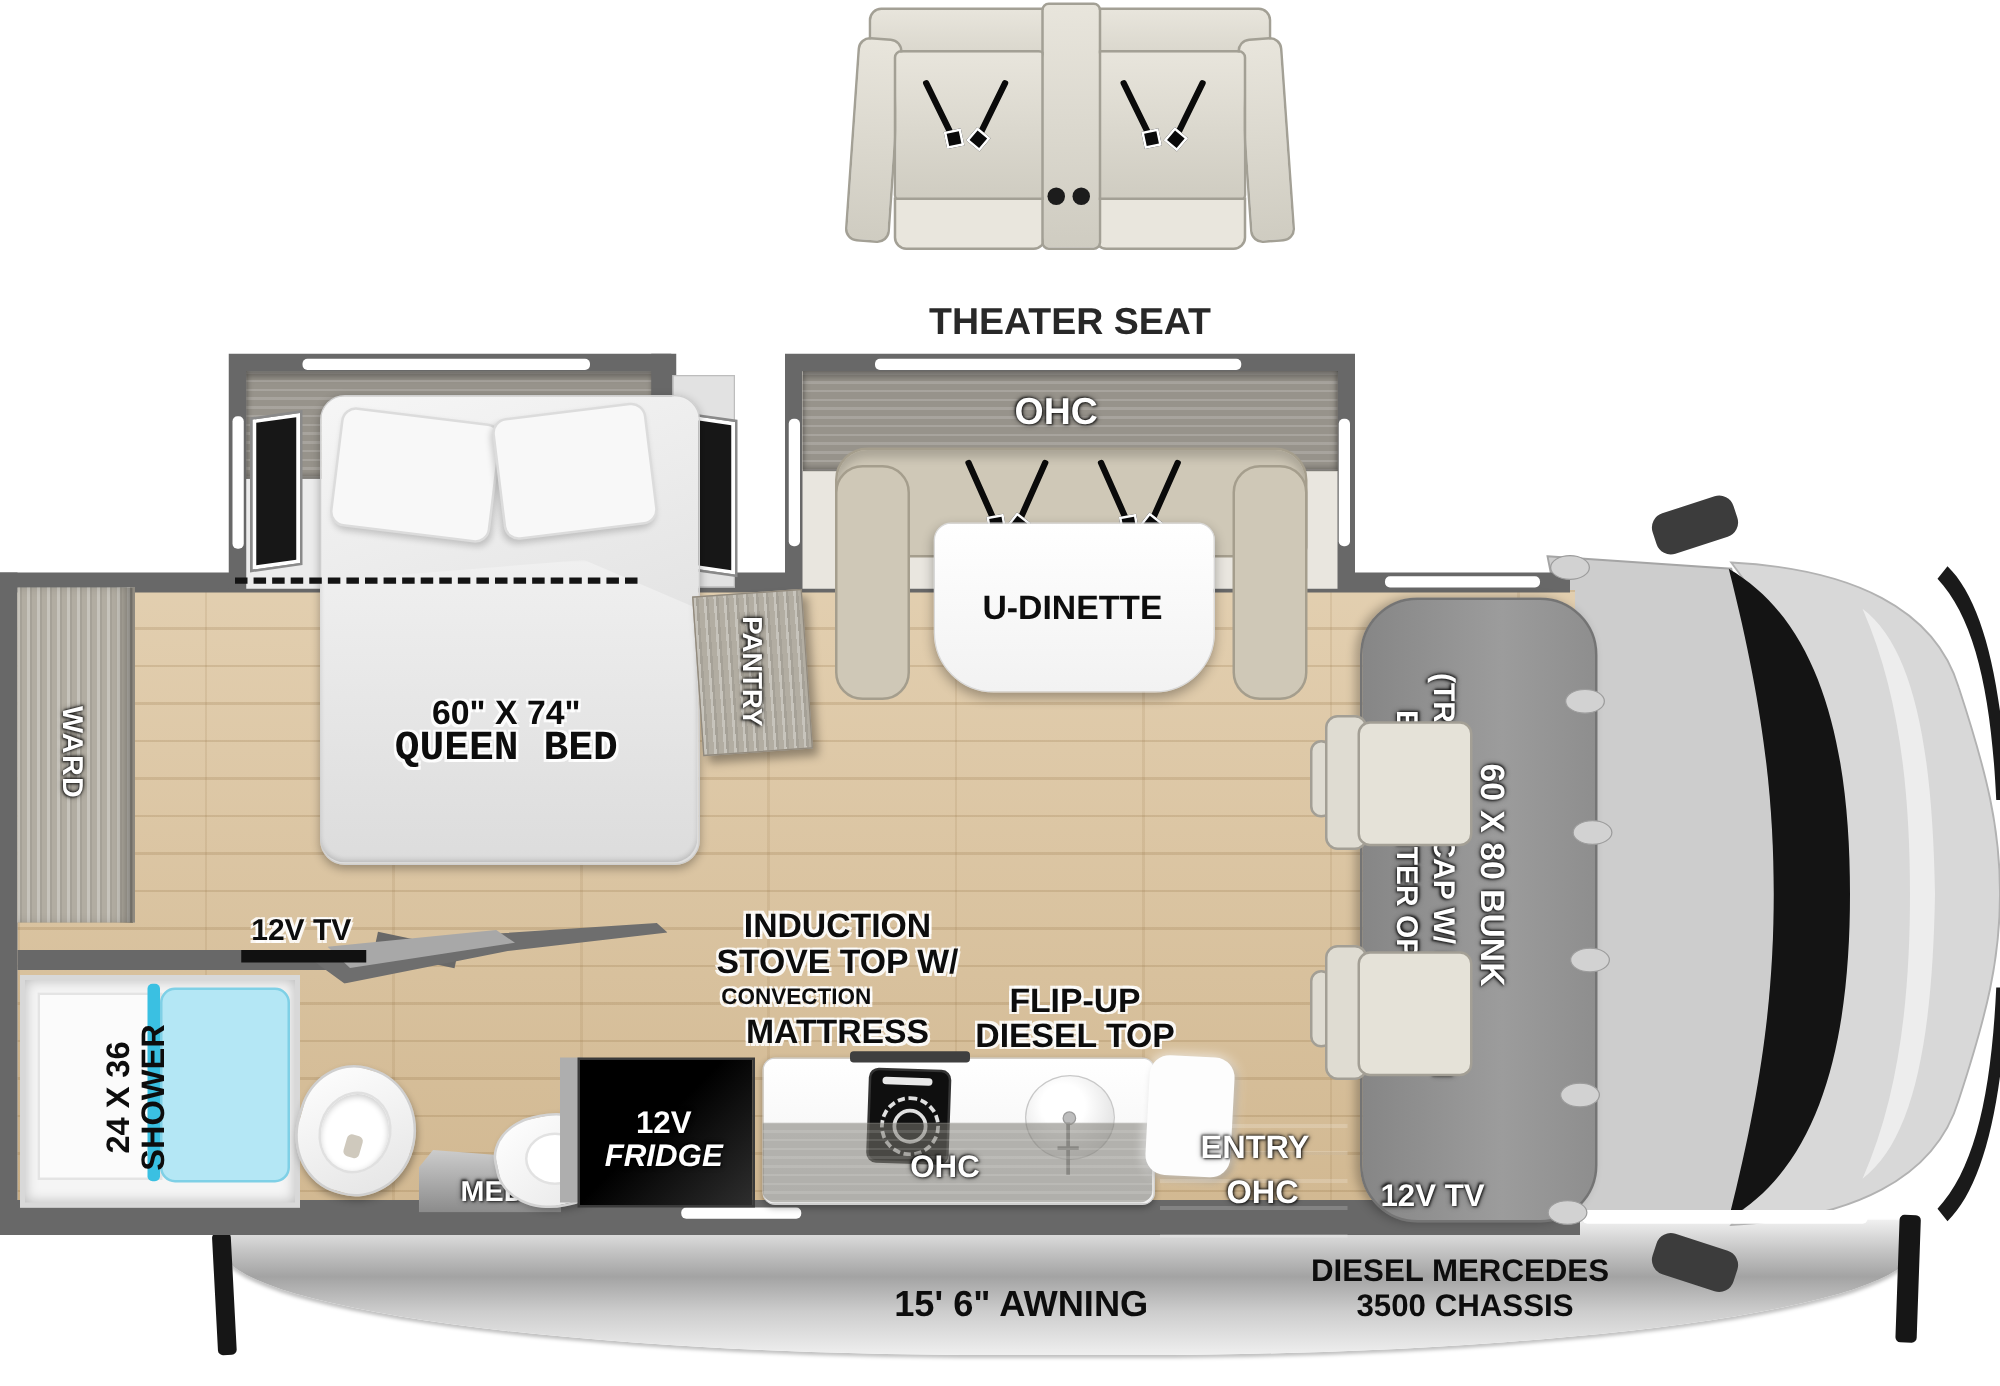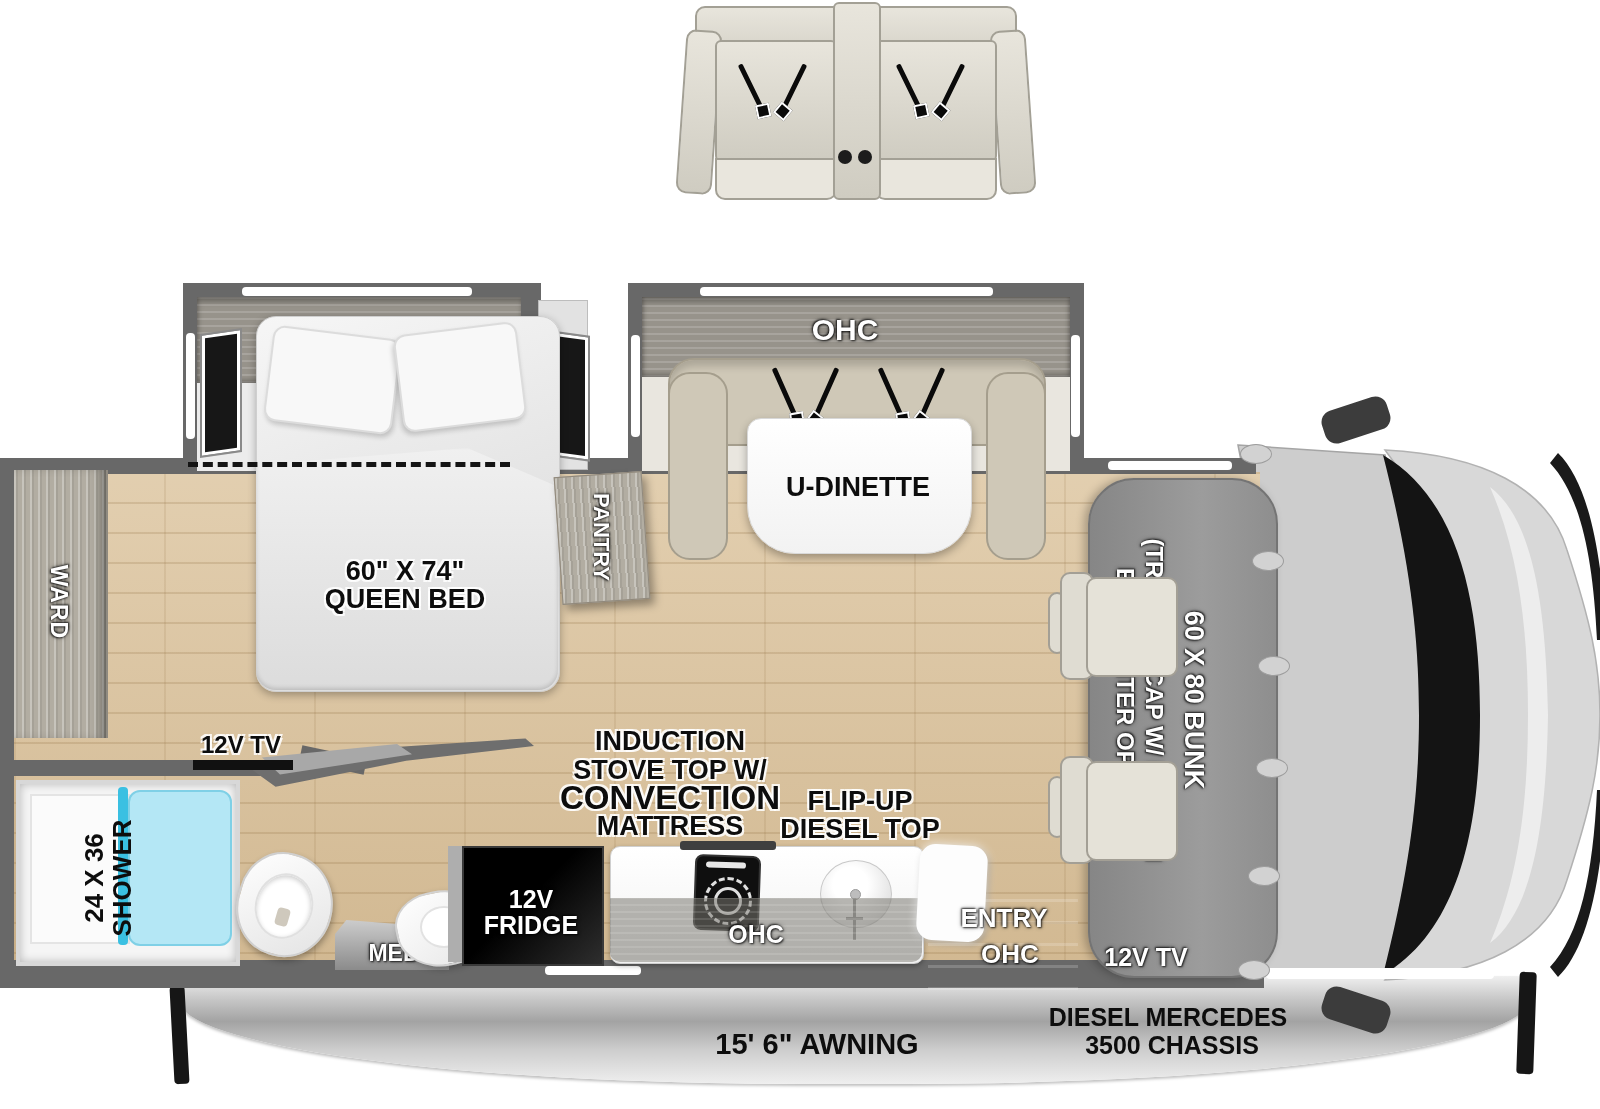--- a/index.html
+++ b/index.html
@@ -91,21 +91,21 @@
   <div class="abs" style="left:268px;top:332px;width:125px;height:92px;background:#f8f8f8;border:2px solid #dcdcdc;border-radius:12px;
               transform:rotate(7deg);box-shadow:2px 3px 5px rgba(0,0,0,.18);"></div>
   <div class="abs" style="left:398px;top:328px;width:120px;height:94px;background:#f8f8f8;border:2px solid #dcdcdc;border-radius:12px;
               transform:rotate(-7deg);box-shadow:-2px 3px 5px rgba(0,0,0,.18);"></div>
   <div class="abs" style="left:256px;top:448px;width:302px;height:242px;border-radius:4px 4px 20px 20px;
               background:linear-gradient(180deg,#f0f0f0,#dcdcdc);
               clip-path:polygon(0 7%, 70% 0, 100% 16%, 100% 100%, 0 100%);
               box-shadow:0 -2px 4px rgba(0,0,0,.15) inset;"></div>
   <div class="abs" style="left:188px;top:462px;width:322px;height:0;border-top:5px dashed #141414;"></div>
   <div class="abs lb ctr halo" style="left:405px;top:571px;font-size:27px;">60" X 74"</div>
-  <div class="abs lb ctr halo" style="left:405px;top:599px;font-size:27px;">QUEEN BED</div>
+  <div class="abs lb ctr halo" style="left:405px;top:599px;font-size:33px;font-family:Liberation Mono, monospace;">QUEEN BED</div>
 
   <div class="abs wood" style="left:14px;top:470px;width:92px;height:268px;box-shadow:-10px 0 12px -6px rgba(0,0,0,.45) inset;border-right:2px solid #8f8a80;"></div>
   <div class="abs lw ctr90" style="left:58px;top:602px;font-size:23px;letter-spacing:1px;">WARD</div>
 
   <div class="abs wood" style="left:558px;top:474px;width:86px;height:126px;transform:rotate(-4deg);
               box-shadow:4px 6px 8px rgba(0,0,0,.35);border:1px solid #91897c;"></div>
   <div class="abs lw ctr90" style="left:601px;top:537px;font-size:22px;">PANTRY</div>
 
   <div class="abs" style="left:250px;top:736px;width:284px;height:62px;
               clip-path:polygon(0 52%, 50% 18%, 97% 4%, 100% 16%, 55% 40%, 9% 82%);background:#6e6e6e;"></div>
@@ -138,21 +138,21 @@
 
   <div class="abs" style="left:396px;top:890px;width:92px;height:72px;background:linear-gradient(150deg,#ffffff,#e6e6e6);
               border:2px solid #d2d2d2;border-radius:40% 55% 45% 50%;transform:rotate(-12deg);
               box-shadow:2px 3px 6px rgba(0,0,0,.25);"></div>
   <div class="abs" style="left:420px;top:906px;width:44px;height:38px;background:#fff;border:2px solid #e2e2e2;border-radius:50%;"></div>
 
   <div class="abs" style="left:448px;top:846px;width:18px;height:116px;background:#aeaeae;"></div>
   <div class="abs" style="left:462px;top:846px;width:138px;height:116px;background:linear-gradient(135deg,#000 45%,#2e2e2e);
               border:2px solid #3a3a3a;"></div>
   <div class="abs lw ctr" style="left:531px;top:899px;font-size:25px;">12V</div>
-  <div class="abs lw ctr" style="left:531px;top:925px;font-size:25px;">FRIDGE</div>
+  <div class="abs lw ctr" style="left:531px;top:925px;font-size:25px;font-style:italic;">FRIDGE</div>
 
   <div class="abs" style="left:610px;top:846px;width:312px;height:116px;background:linear-gradient(180deg,#ffffff,#f1f1f1);
               border:1px solid #cfcfcf;border-radius:10px;box-shadow:0 2px 5px rgba(0,0,0,.3);"></div>
   <div class="abs" style="left:680px;top:841px;width:96px;height:9px;background:#3f3f3f;border-radius:3px;"></div>
   <div class="abs" style="left:694px;top:855px;width:62px;height:72px;background:#0f0f0f;border:2px solid #333;border-radius:8px;
               transform:rotate(2deg);"></div>
   <div class="abs" style="left:706px;top:862px;width:40px;height:6px;background:#e8e8e8;border-radius:3px;transform:rotate(2deg);"></div>
   <div class="abs" style="left:704px;top:877px;width:42px;height:42px;border:3px dashed #e0e0e0;border-radius:50%;"></div>
   <div class="abs" style="left:714px;top:887px;width:22px;height:22px;border:3px solid #e0e0e0;border-radius:50%;"></div>
   <div class="abs" style="left:820px;top:860px;width:70px;height:66px;border-radius:50%;border:1px solid #c8c8c8;
@@ -163,21 +163,21 @@
   <div class="abs" style="left:610px;top:898px;width:312px;height:64px;border-radius:0 0 10px 10px;
               background:rgba(122,120,113,.55);
               background-image:repeating-linear-gradient(0deg,rgba(255,255,255,.12) 0 2px,transparent 2px 7px);"></div>
   <div class="abs lw ctr" style="left:756px;top:934px;font-size:25px;">OHC</div>
 
   <div class="abs" style="left:918px;top:845px;width:68px;height:96px;background:#fdfdfd;border-radius:16px;
               transform:rotate(3deg);box-shadow:0 0 10px rgba(255,255,255,.9),2px 3px 6px rgba(0,0,0,.35);"></div>
 
   <div class="abs lb ctr halo" style="left:670px;top:741px;font-size:27px;">INDUCTION</div>
   <div class="abs lb ctr halo" style="left:670px;top:770px;font-size:27px;">STOVE TOP W/</div>
-  <div class="abs lb ctr halo" style="left:670px;top:798px;font-size:33px;">CONVECTION</div>
+  <div class="abs lb ctr halo" style="left:637px;top:798px;font-size:18px;">CONVECTION</div>
   <div class="abs lb ctr halo" style="left:670px;top:826px;font-size:27px;">MATTRESS</div>
   <div class="abs lb ctr halo" style="left:860px;top:801px;font-size:27px;">FLIP-UP</div>
   <div class="abs lb ctr halo" style="left:860px;top:829px;font-size:27px;">DIESEL TOP</div>
 
   <div class="abs" style="left:928px;top:892px;width:150px;height:98px;background:linear-gradient(180deg,#9b9b9b,#5f5f5f);
               background-image:repeating-linear-gradient(0deg,rgba(255,255,255,.18) 0 3px,transparent 3px 22px);"></div>
   <div class="abs lw ctr" style="left:1004px;top:918px;font-size:26px;">ENTRY</div>
   <div class="abs lw ctr" style="left:1010px;top:954px;font-size:26px;">OHC</div>
 
   <div class="abs wall" style="left:628px;top:283px;width:456px;height:188px;"></div>
@@ -234,14 +234,15 @@
   <div class="abs sofa" style="left:875px;top:40px;width:118px;height:118px;border-radius:6px;"></div>
   <div class="abs sofa" style="left:715px;top:158px;width:118px;height:38px;border-radius:0 0 10px 10px;background:#e9e6dd;"></div>
   <div class="abs sofa" style="left:875px;top:158px;width:118px;height:38px;border-radius:0 0 10px 10px;background:#e9e6dd;"></div>
   <div class="abs sofa" style="left:833px;top:2px;width:44px;height:194px;border-radius:6px;"></div>
   <div class="abs" style="left:838px;top:150px;width:14px;height:14px;background:#1c1c1c;border-radius:50%;"></div>
   <div class="abs" style="left:858px;top:150px;width:14px;height:14px;background:#1c1c1c;border-radius:50%;"></div>
   <div class="belt" style="left:748px;top:62px;height:48px;transform:rotate(-26deg);"></div>
   <div class="belt" style="left:792px;top:62px;height:48px;transform:rotate(26deg);"></div>
   <div class="belt" style="left:906px;top:62px;height:48px;transform:rotate(-26deg);"></div>
   <div class="belt" style="left:950px;top:62px;height:48px;transform:rotate(26deg);"></div>
+  <div class="abs lb ctr" style="left:856px;top:258px;font-size:30px;color:#282828;">THEATER SEAT</div>
 
 </div>
 
 </body></html>

